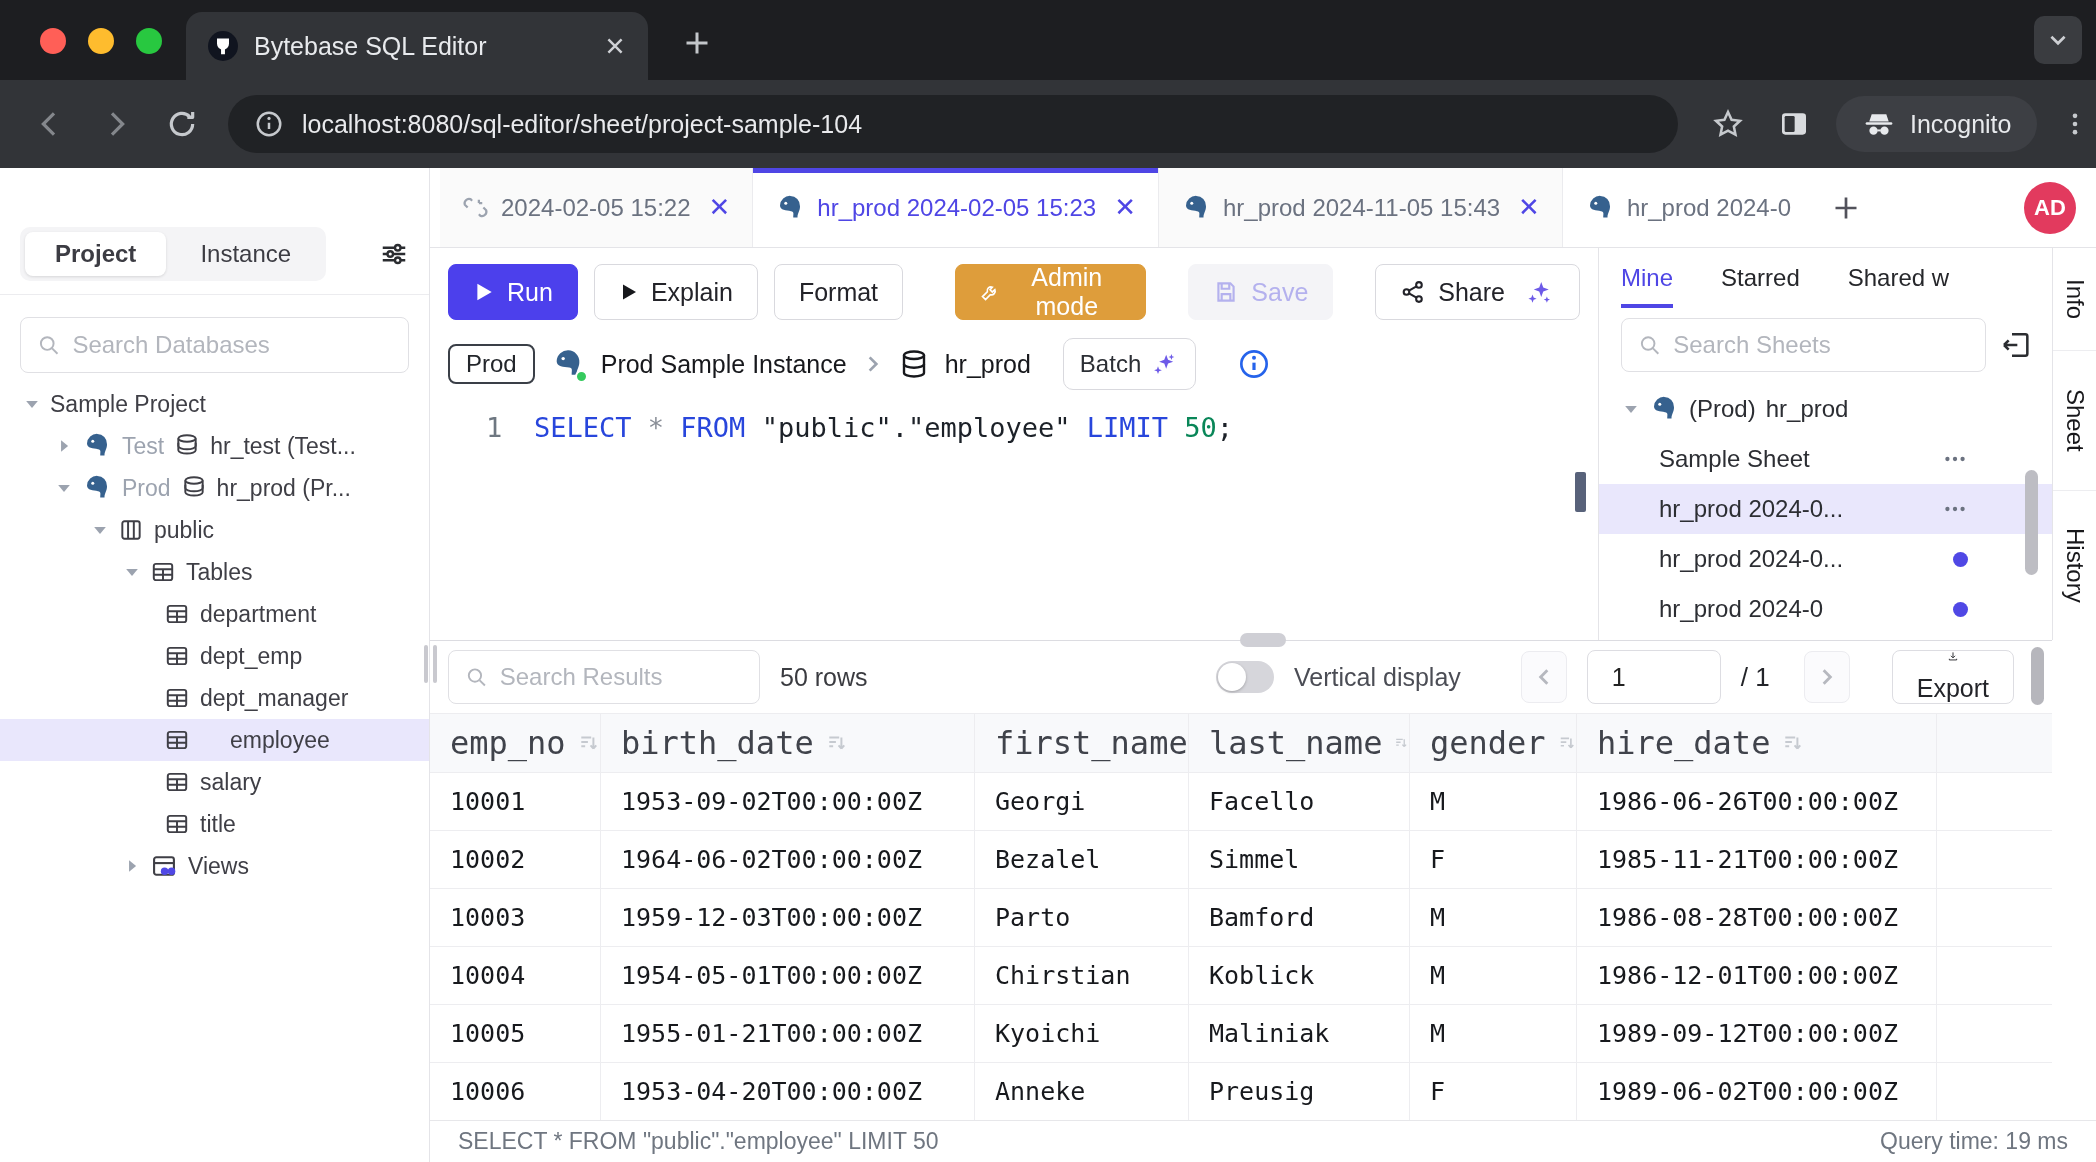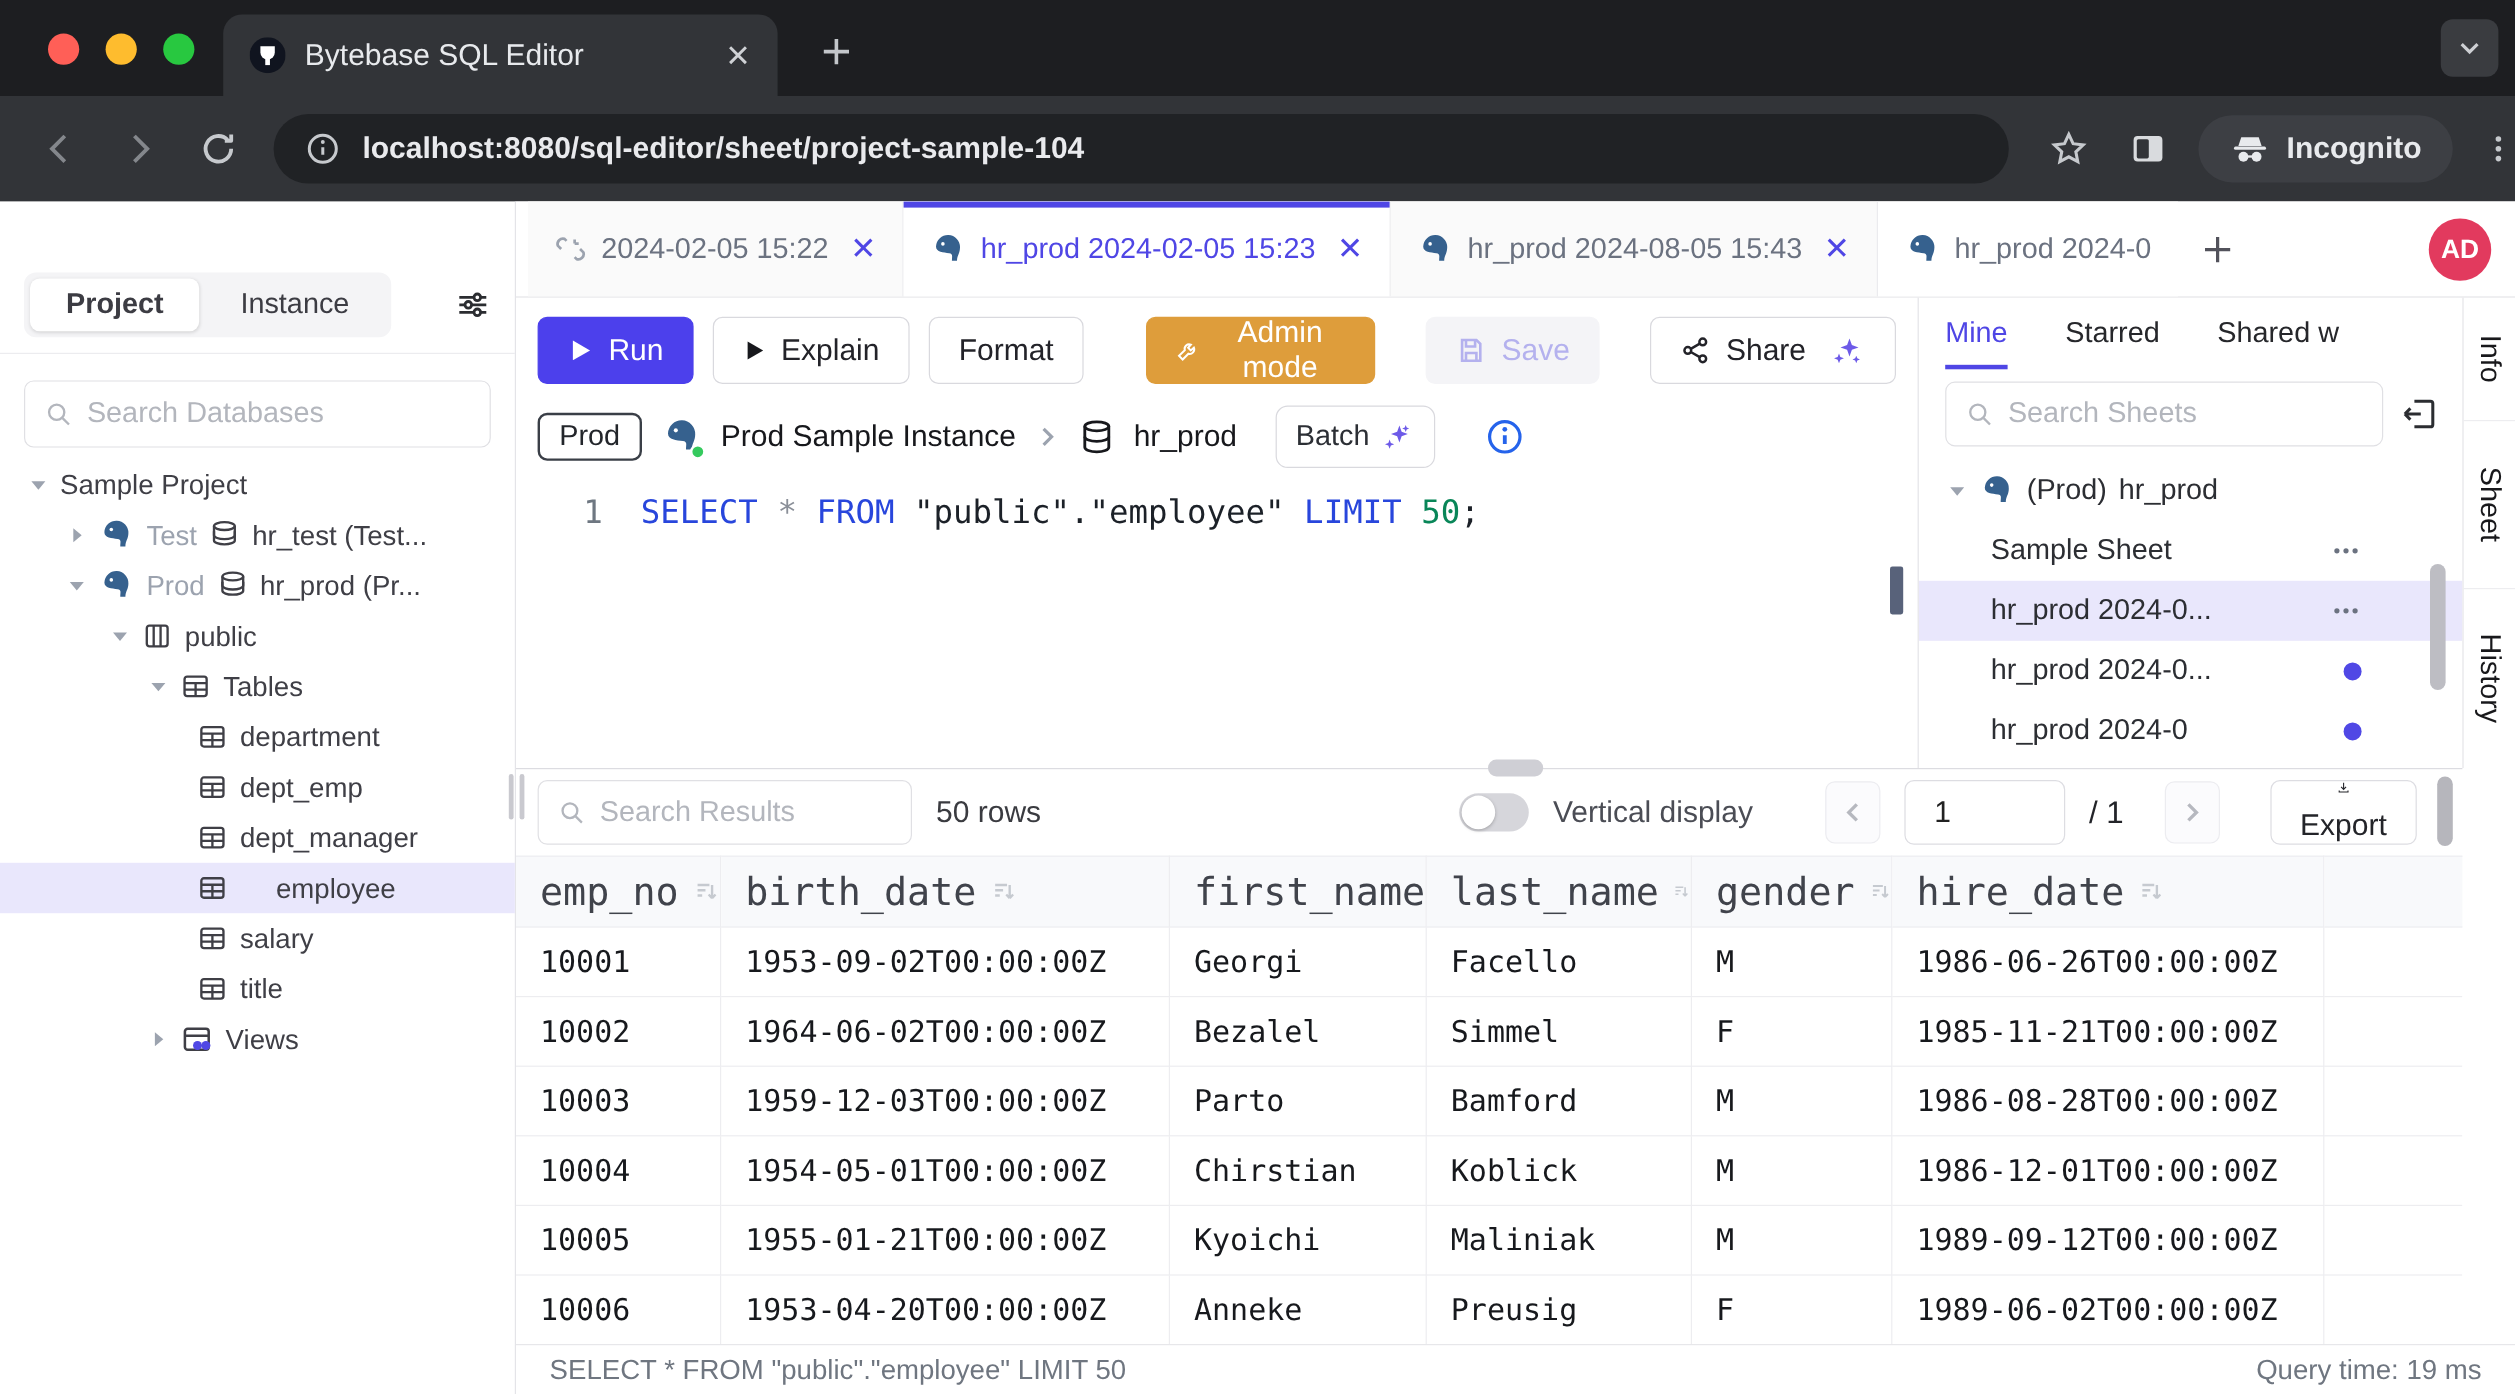--- a/index.html
+++ b/index.html
@@ -18,21 +18,21 @@
   .titlebar{position:absolute;left:0;top:0;width:2096px;height:80px;background:var(--chrome);}
   .lights{position:absolute;left:40px;top:28px;display:flex;gap:22px;}
   .light{width:26px;height:26px;border-radius:50%;}
   .browser-tab{position:absolute;left:186px;top:12px;width:462px;height:68px;background:var(--chrome-2);
     border-radius:16px 16px 0 0;display:flex;align-items:center;padding:0 22px;gap:16px;}
   .browser-tab .title{color:#e8eaed;font-size:25px;flex:1;white-space:nowrap;}
   .newtab-plus{position:absolute;left:682px;top:28px;color:#c3c6ca;}
   .win-chevron{position:absolute;right:14px;top:16px;width:48px;height:48px;border-radius:10px;
     background:#3a3c40;display:flex;align-items:center;justify-content:center;}
   .navbar{position:absolute;left:0;top:80px;width:2096px;height:88px;background:var(--chrome-2);
-    display:flex;align-items:center;font-weight:bold;}
+    display:flex;align-items:center;}
   .nav-ic{margin-left:34px;}
   .url-pill{margin-left:30px;width:1450px;height:58px;background:var(--pill);border-radius:29px;
     display:flex;align-items:center;padding:0 26px;gap:18px;}
   .url-text{color:#e9eaed;font-size:25px;white-space:nowrap;}
   .incog-chip{display:flex;align-items:center;gap:14px;height:56px;padding:0 26px;border-radius:28px;
     background:#3d3f44;color:#e8eaed;font-size:25px;margin-left:26px;}
 
   
   .app{position:absolute;left:0;top:168px;width:2096px;height:994px;background:#fff;display:flex;}
 
@@ -432,21 +432,21 @@
               <circle cx="8.6" cy="8.2" r="1.2" fill="#fff"></circle>
             </svg>
           <span>hr_prod 2024-02-05 15:23</span>
           <span class="x">✕</span>
         </div>
         <div class="etab">
           <svg width="30" height="30" viewBox="0 0 24 24">
               <path d="M4 10a8 8 0 1 1 16 .6c0 4-2 5.2-2 8.9h-3.4c0-3 .9-4.6-1.8-5-3.8-.6-8.8-.7-8.8-4.5Z" fill="#36618e"></path>
               <circle cx="8.6" cy="8.2" r="1.2" fill="#fff"></circle>
             </svg>
-          <span>hr_prod 2024-08-05 15:43</span>
+          <span>hr_prod 2024-11-05 15:43</span>
           <span class="x">✕</span>
         </div>
         <div class="etab cut">
           <svg width="30" height="30" viewBox="0 0 24 24" style="flex:none">
               <path d="M4 10a8 8 0 1 1 16 .6c0 4-2 5.2-2 8.9h-3.4c0-3 .9-4.6-1.8-5-3.8-.6-8.8-.7-8.8-4.5Z" fill="#36618e"></path>
               <circle cx="8.6" cy="8.2" r="1.2" fill="#fff"></circle>
             </svg>
           <span>hr_prod 2024-0</span>
         </div>
         <span class="strip-plus">

